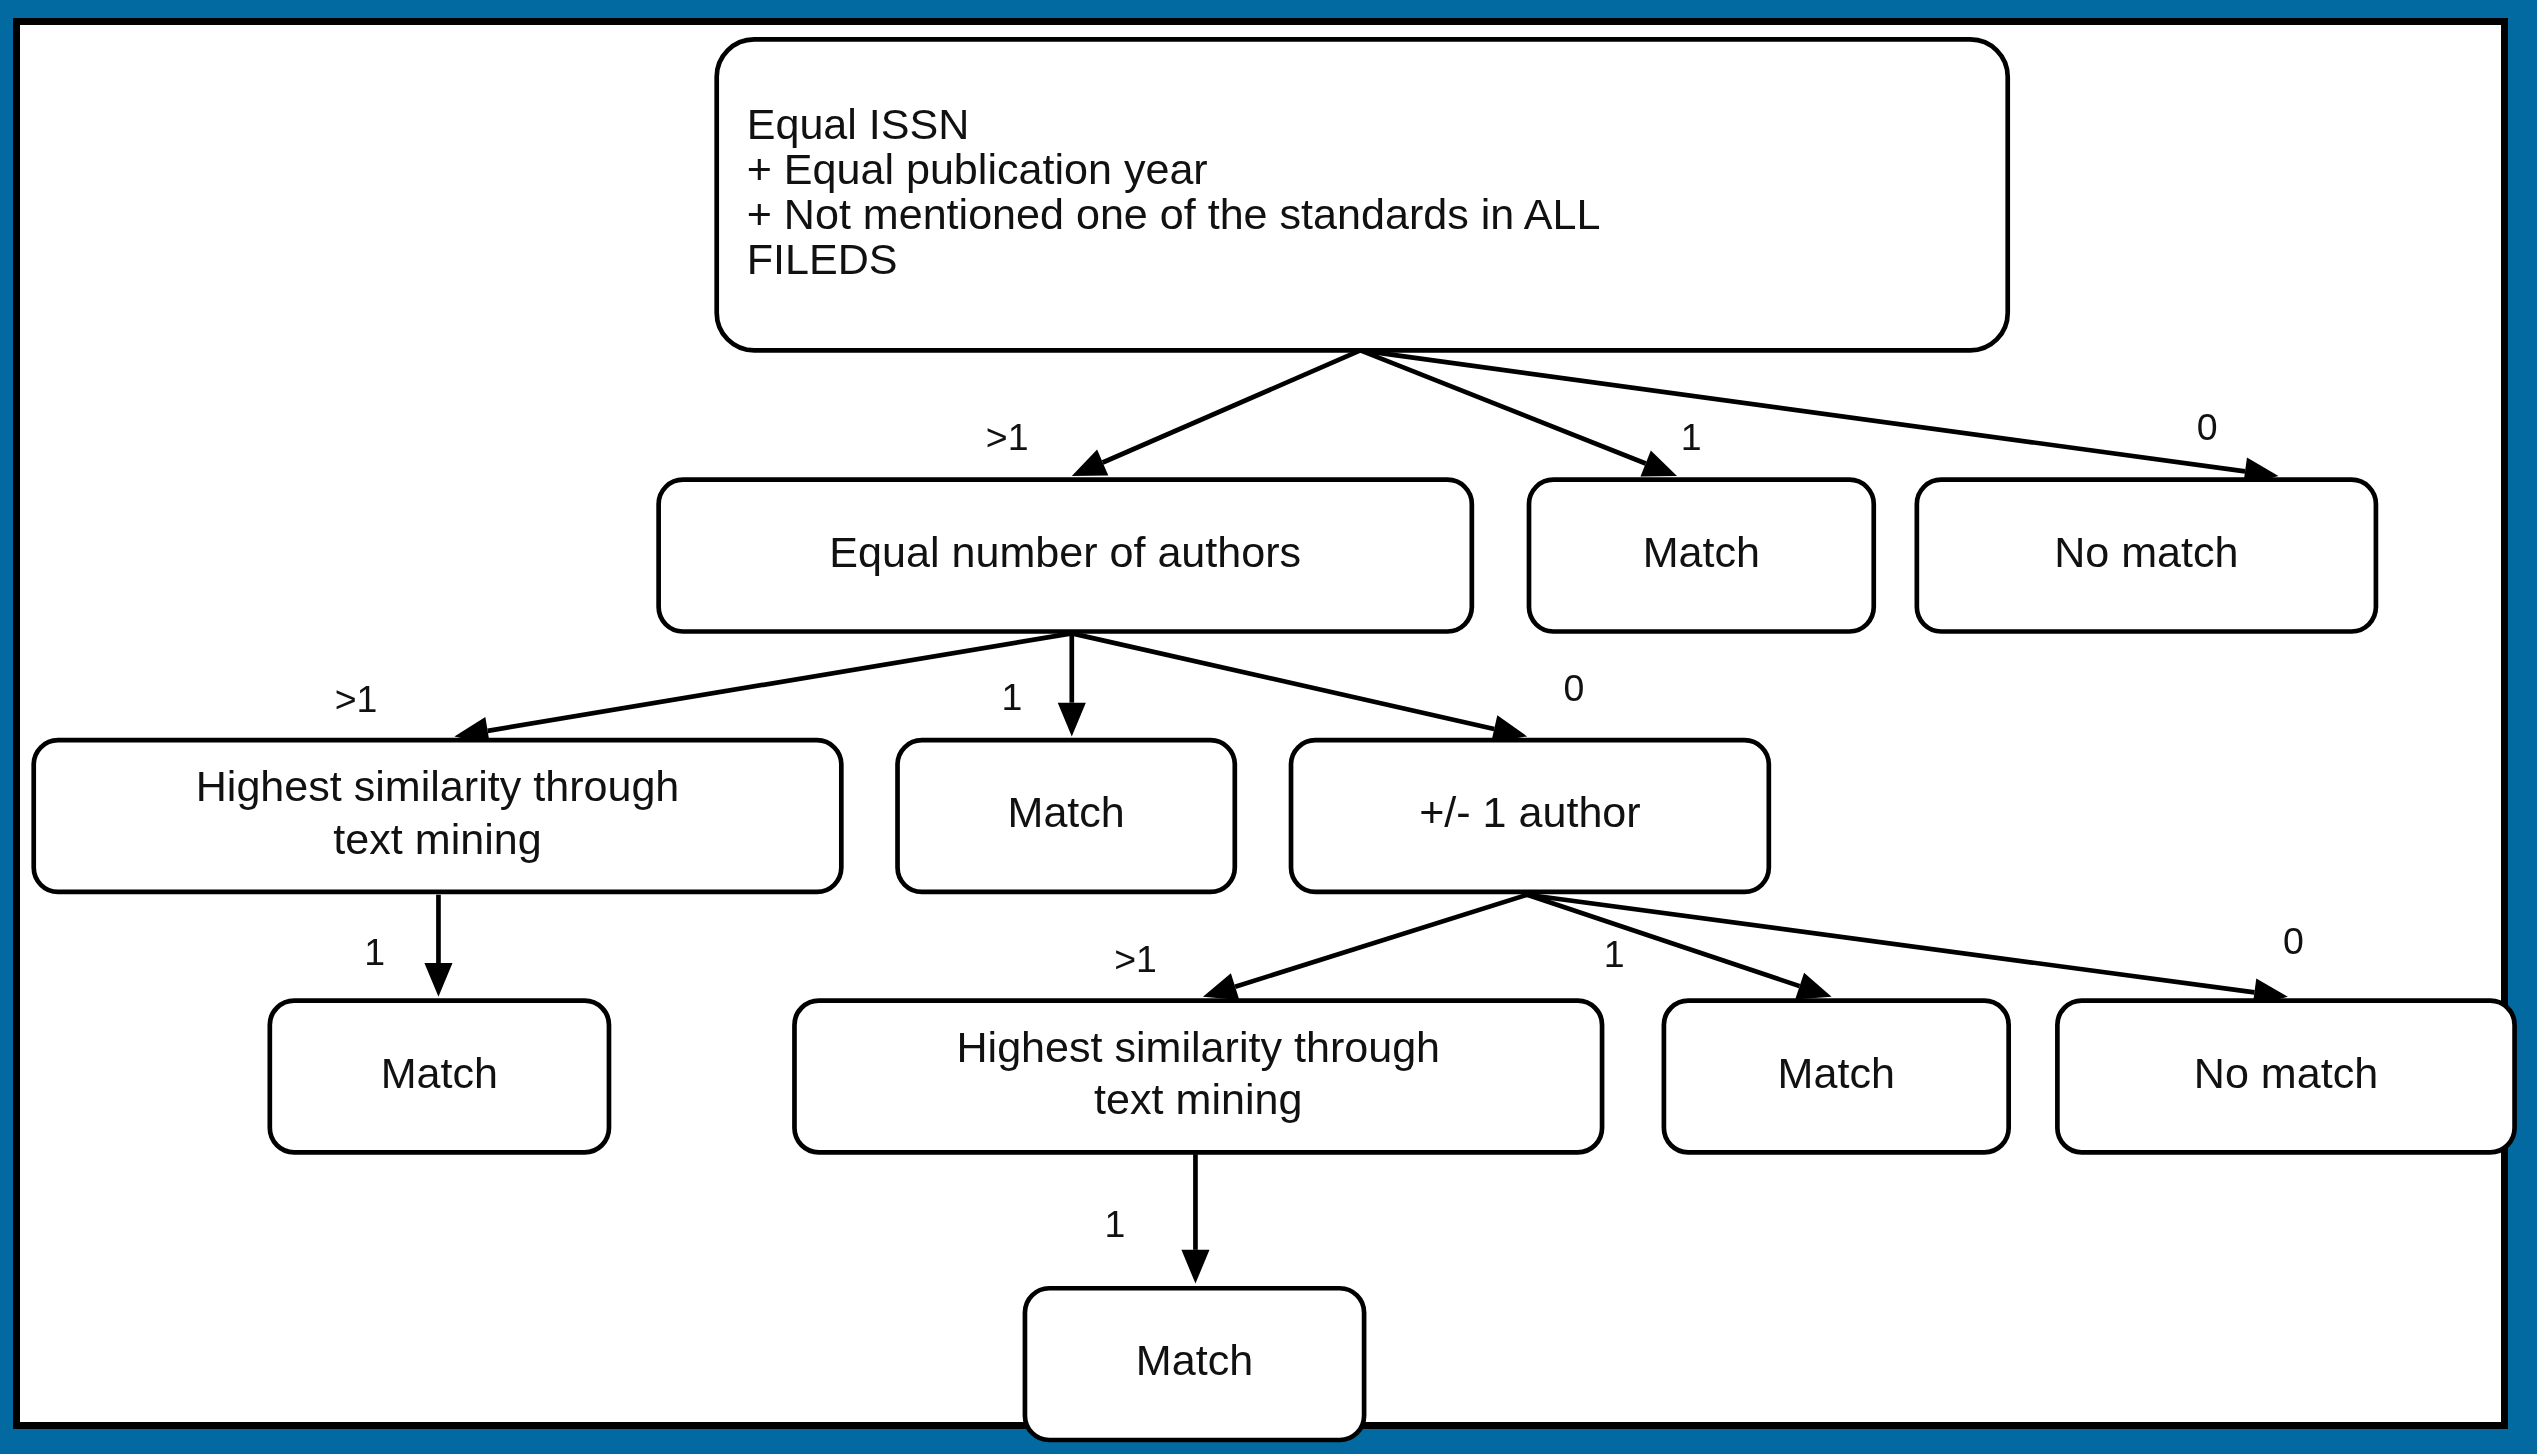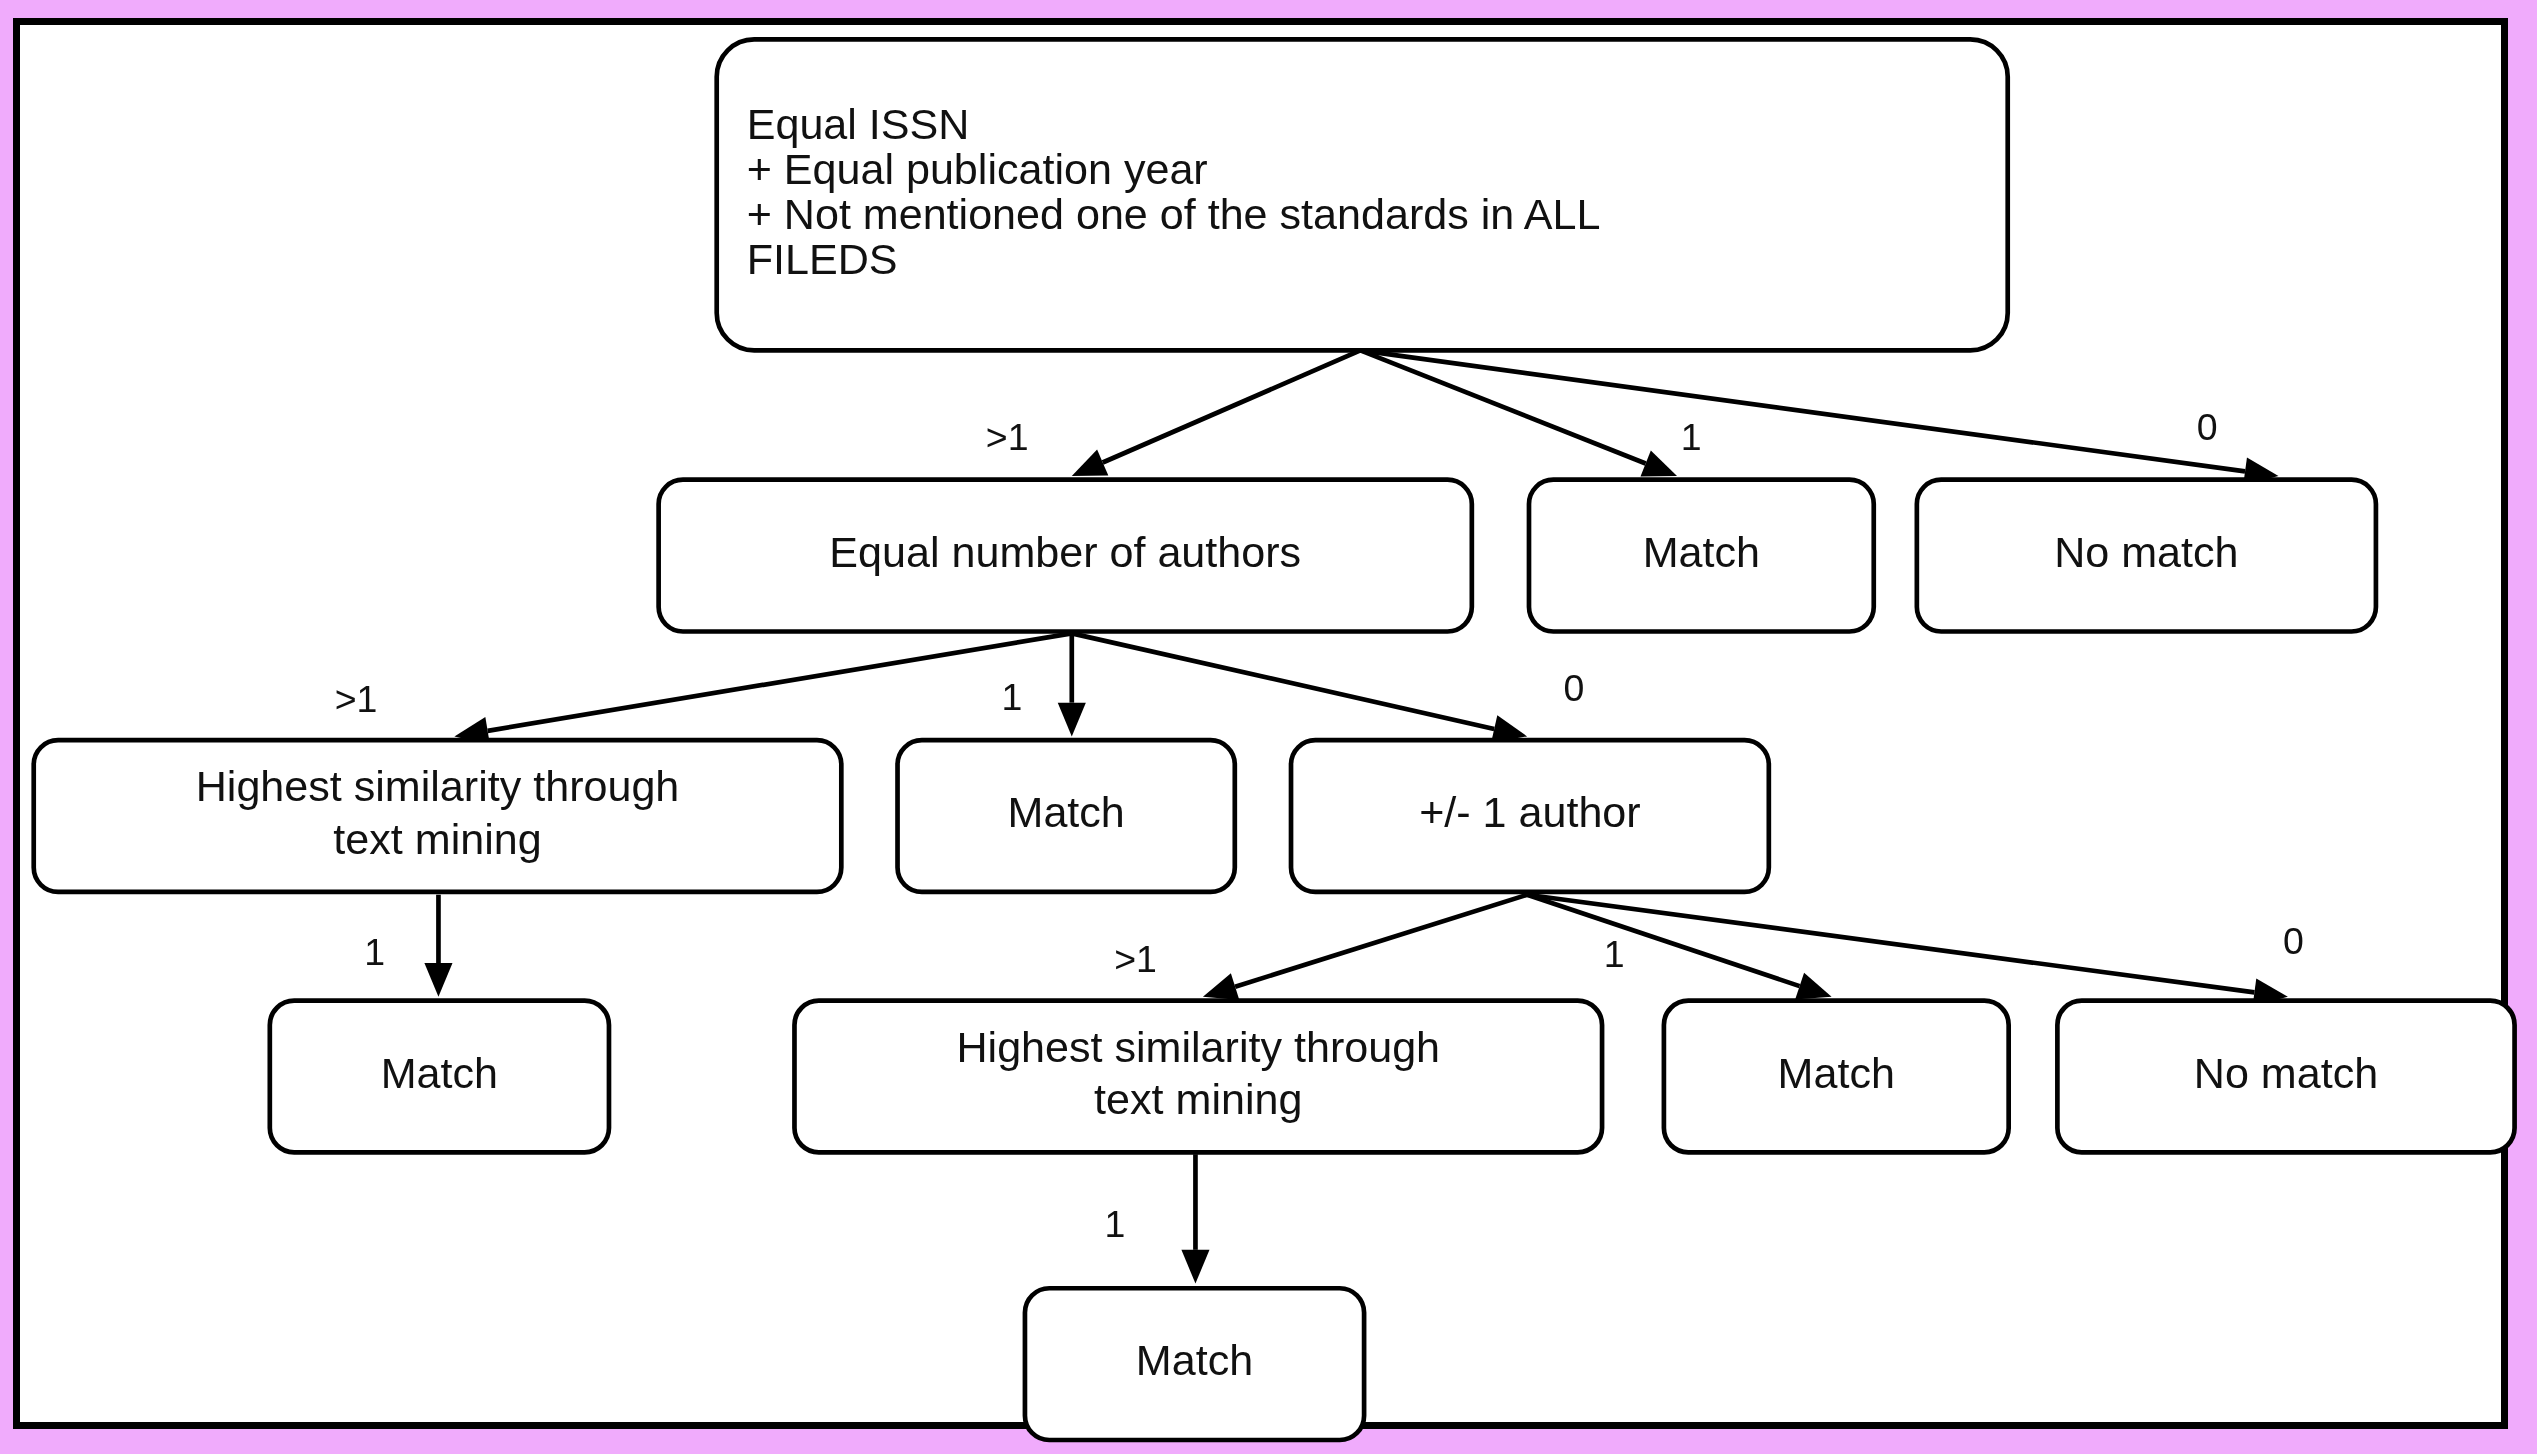--- a/index.html
+++ b/index.html
@@ -7,21 +7,21 @@
     padding: 0;
     background: #ffffff;
   }
   body {
     font-family: "Liberation Sans", sans-serif;
   }
   #stage {
     position: relative;
     width: 2538px;
     height: 1455px;
-    background: #f0abfc;
+    background: #0369a1;
     overflow: hidden;
   }
   #diagram-frame {
     position: absolute;
     left: 13px;
     top: 18px;
     width: 2495px;
     height: 1411px;
     border: 7.5px solid #000000;
     box-sizing: border-box;

